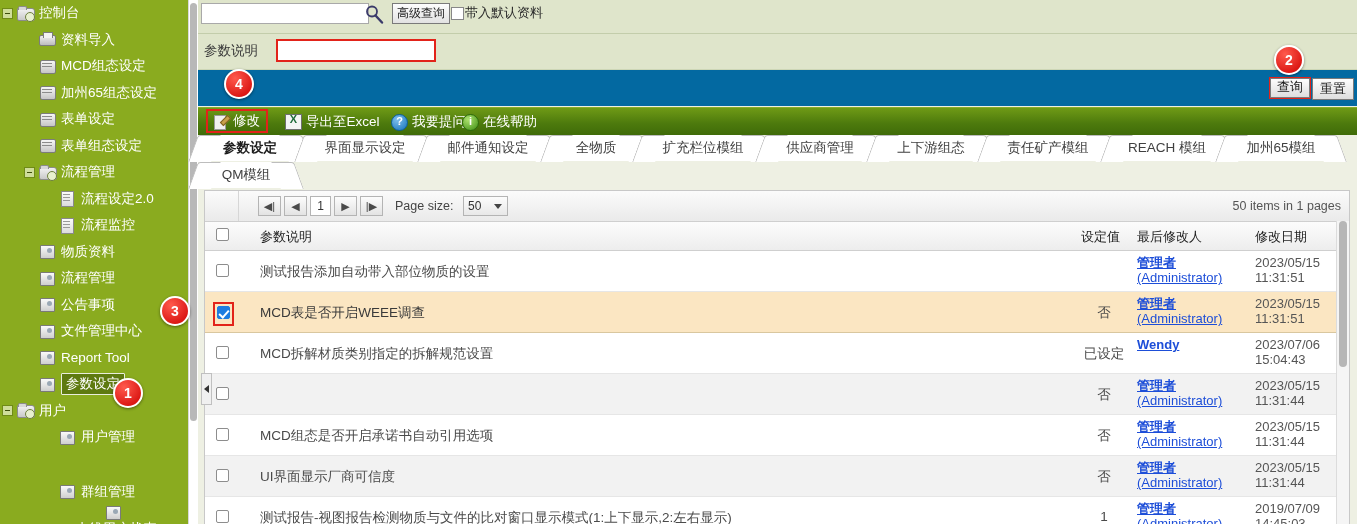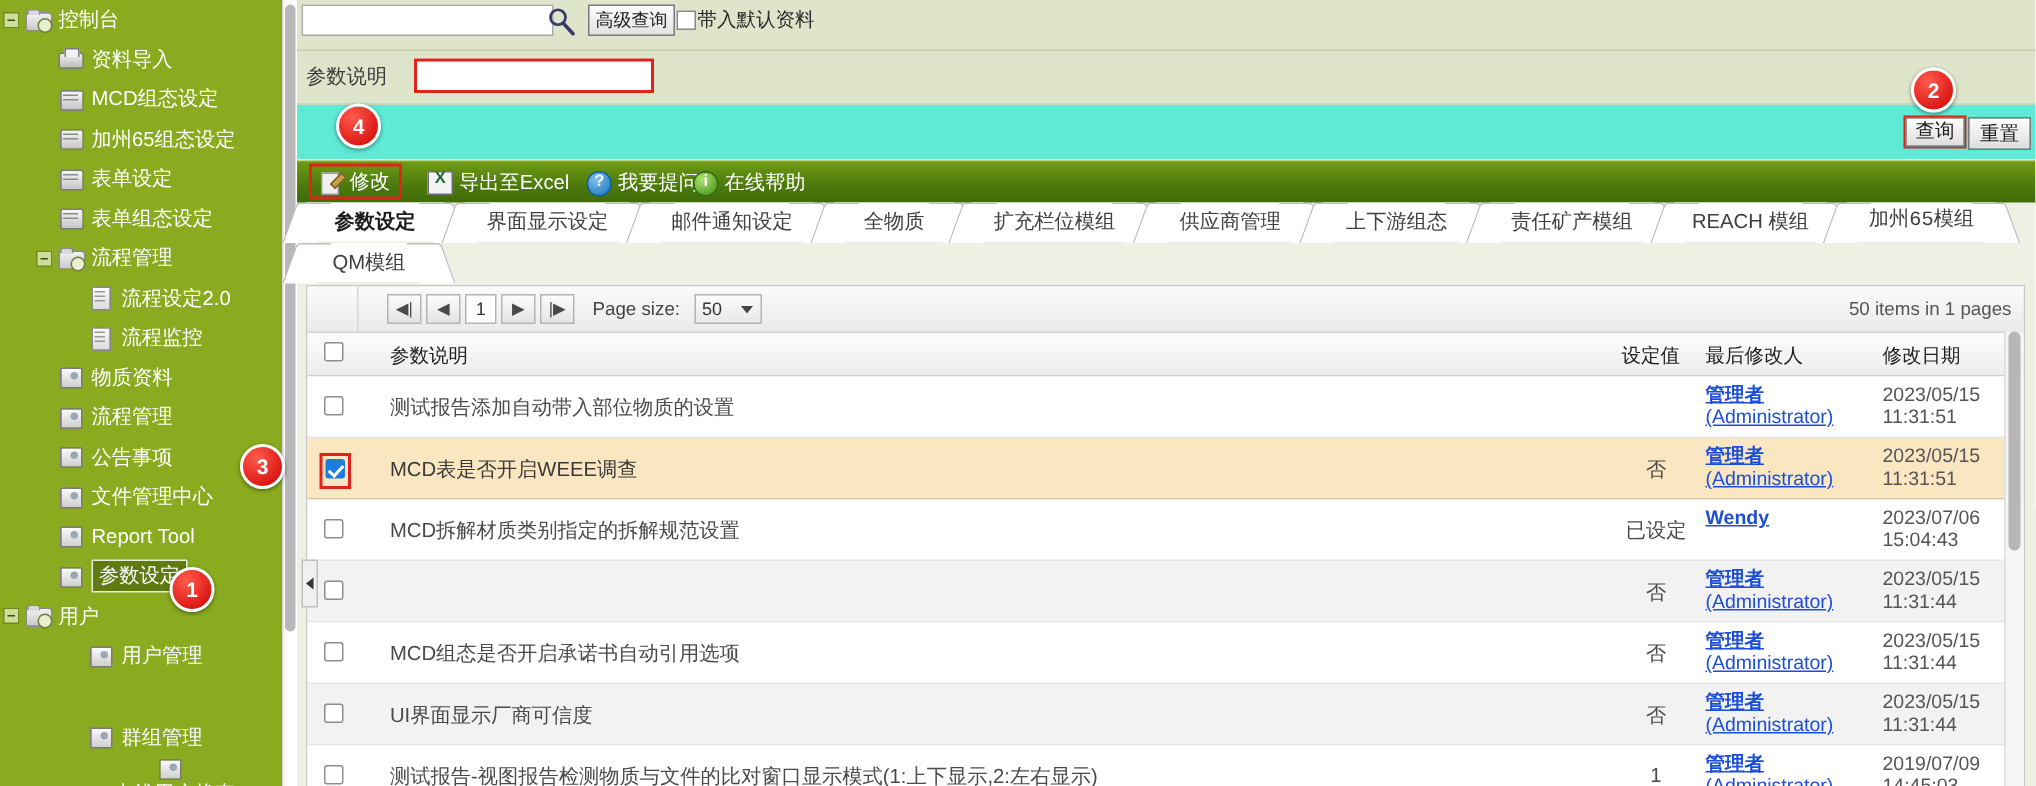--- a/index.html
+++ b/index.html
@@ -126,21 +126,21 @@
   }
   .filterrow .lbl{
     position:absolute;left:6px;top:8px;font-size:13.5px;color:#3a3a3a;
   }
   .filterrow .fld{
     position:absolute;left:78px;top:5px;width:160px;height:23px;
     background:#fff;border:2px solid #e2231a;box-sizing:border-box;
   }
 
   .actionrow{
-    position:absolute;left:0;top:69px;width:1159px;height:36px;background:#5eead4;
+    position:absolute;left:0;top:69px;width:1159px;height:36px;background:#0369a1;
     border-top:1px solid #cdd6b6;
   }
   .btn-sm{
     position:absolute;height:22px;padding:0 7px;font-size:13px;line-height:20px;
     border:1px solid #7a7a7a;background:linear-gradient(#fdfdfd,#dedede);
     color:#1b1b1b;box-sizing:border-box;cursor:pointer;
   }
   #btn-query{right:46px;top:7px;border:2px solid #e2231a;padding:0 6px;}
   #btn-query .inner{
     display:block;height:100%;border:1px solid #7a7a7a;background:linear-gradient(#fdfdfd,#dedede);
@@ -449,21 +449,21 @@
     <div class="tabstrip" id="tabstrip1">
         <div class="tab active" style="left: 6px; width: 92px;"><span class="skewl"></span><span class="skew"></span><span class="lb">参数设定</span></div>
         <div class="tab" style="left: 112px; width: 110px;"><span class="skewl"></span><span class="skew"></span><span class="lb">界面显示设定</span></div>
         <div class="tab" style="left: 235px; width: 110px;"><span class="skewl"></span><span class="skew"></span><span class="lb">邮件通知设定</span></div>
         <div class="tab" style="left: 358px; width: 80px;"><span class="skewl"></span><span class="skew"></span><span class="lb">全物质</span></div>
         <div class="tab" style="left: 450px; width: 110px;"><span class="skewl"></span><span class="skew"></span><span class="lb">扩充栏位模组</span></div>
         <div class="tab" style="left: 573px; width: 98px;"><span class="skewl"></span><span class="skew"></span><span class="lb">供应商管理</span></div>
         <div class="tab" style="left: 684px; width: 98px;"><span class="skewl"></span><span class="skew"></span><span class="lb">上下游组态</span></div>
         <div class="tab" style="left: 795px; width: 110px;"><span class="skewl"></span><span class="skew"></span><span class="lb">责任矿产模组</span></div>
         <div class="tab" style="left: 918px; width: 102px;"><span class="skewl"></span><span class="skew"></span><span class="lb">REACH 模组</span></div>
-        <div class="tab" style="left: 1033px; width: 100px; font-family: Liberation Mono, monospace;"><span class="skewl"></span><span class="skew"></span><span class="lb">加州65模组</span></div>
+        <div class="tab" style="left: 1033px; width: 100px;"><span class="skewl"></span><span class="skew"></span><span class="lb">加州65模组</span></div>
       </div>
     <div class="tabstrip2" id="tabstrip2">
         <div class="tab" style="left: 6px; width: 84px;"><span class="skewl"></span><span class="skew"></span><span class="lb">QM模组</span></div>
       </div>
 
     <div id="grid">
 
       <div class="pager">
         <div class="cellsep"></div>
         <div class="pbtn" style="left:53px">◀|</div>

